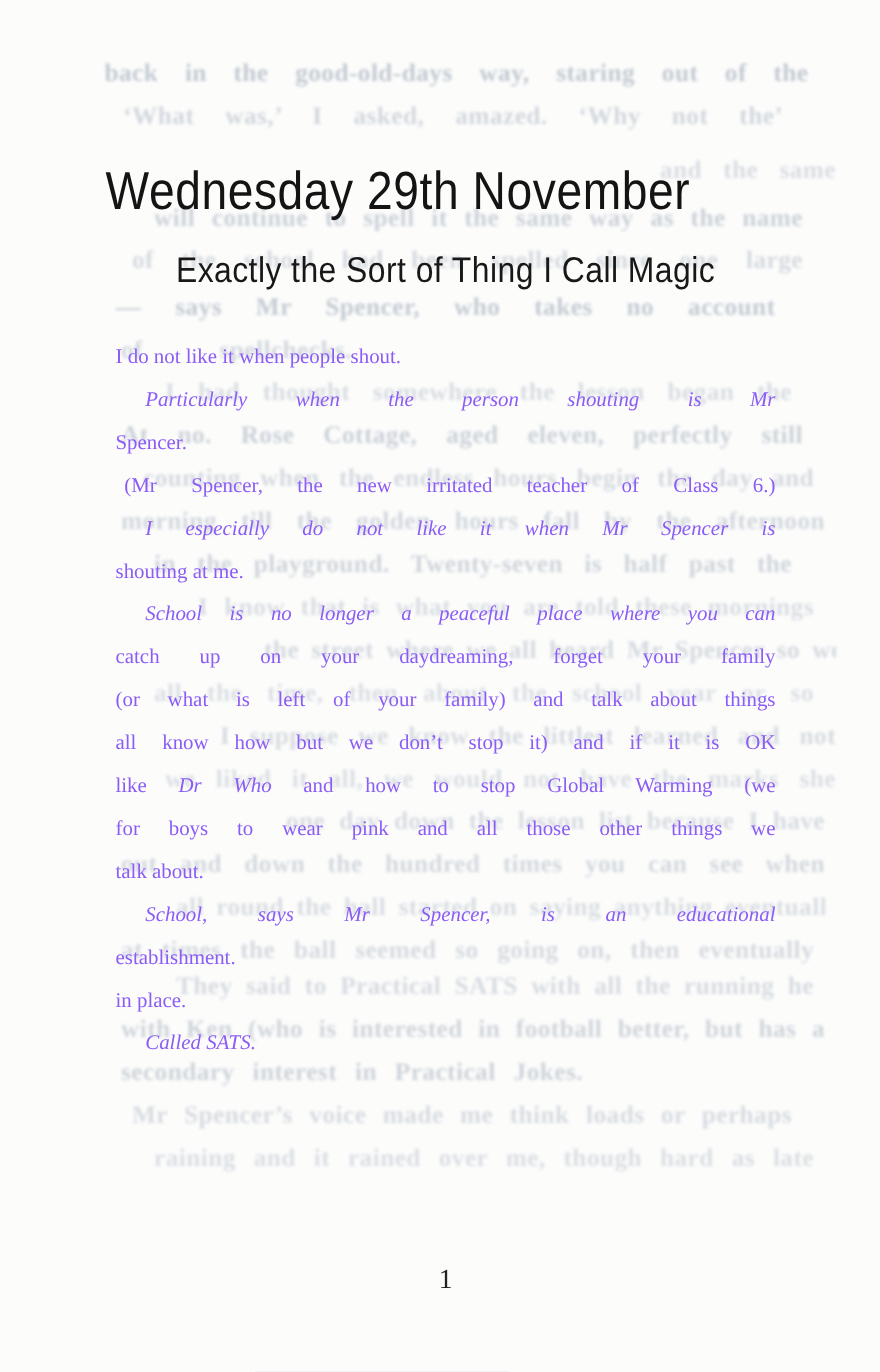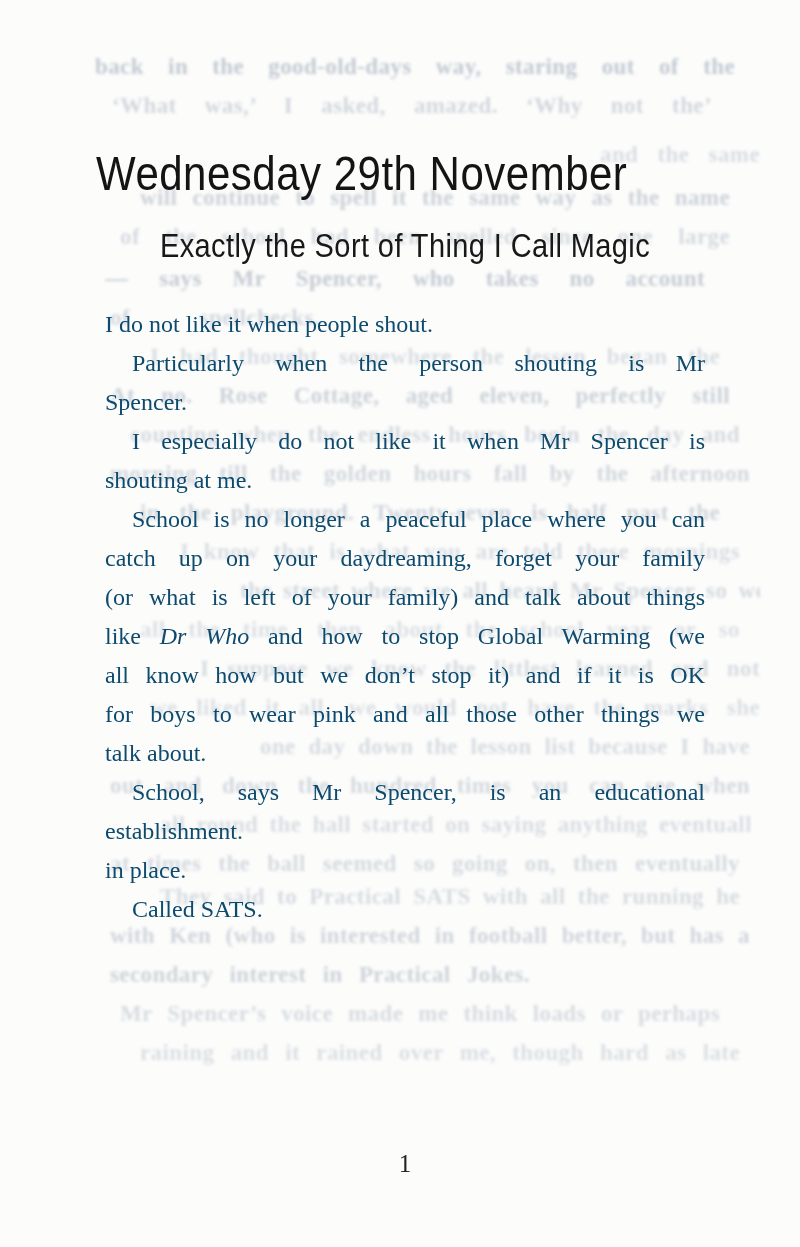--- a/index.html
+++ b/index.html
@@ -44,25 +44,25 @@
     position:absolute;left:105px;top:228px;width:600px;
     font-family:"Liberation Sans",sans-serif;
     font-size:29px;font-weight:500;color:#181818;
     letter-spacing:.4px;
     transform:scaleY(1.12);transform-origin:center top;
     text-align:center;
     white-space:nowrap;
   }
   .body-text{
     position:absolute;left:105px;top:305px;width:600px;
-    font-size:24px;line-height:39px;color:#0c4a6e;
+    font-size:19px;line-height:39px;color:#8b5cf6;
   }
   .bl{height:39px;overflow:visible;white-space:nowrap;}
   .bl.j{text-align:justify;text-align-last:justify;white-space:normal;}
-  .bl.ind{text-indent:27px;}
+  .bl.ind{text-indent:27px;font-style:italic;}
   .bl.ind-sm{text-indent:8px;}
   .bl i{font-style:italic;}
   .page-number{
     position:absolute;left:105px;top:1150px;width:600px;
     text-align:center;font-size:25px;color:#222;
   }
 </style>
 </head>
 <body>
 
@@ -100,27 +100,28 @@
   <div class="content">
 
     <div class="chapter-date">Wednesday 29th November</div>
 
     <div class="chapter-title">Exactly the Sort of Thing I Call Magic</div>
 
     <div class="body-text">
       <div class="bl">I do not like it when people shout.</div>
       <div class="bl j ind">Particularly when the person shouting is Mr</div>
       <div class="bl">Spencer.</div>
+      <div class="bl j ind-sm">(Mr Spencer, the new irritated teacher of Class 6.)</div>
       <div class="bl j ind">I especially do not like it when Mr Spencer is</div>
       <div class="bl">shouting at me.</div>
       <div class="bl j ind">School is no longer a peaceful place where you can</div>
       <div class="bl j">catch up on your daydreaming, forget your family</div>
       <div class="bl j">(or what is left of your family) and talk about things</div>
+      <div class="bl j">all know how but we don’t stop it) and if it is OK</div>
       <div class="bl j"><span>like </span><i>Dr Who</i><span> and how to stop Global Warming (we</span></div>
-      <div class="bl j">all know how but we don’t stop it) and if it is OK</div>
       <div class="bl j">for boys to wear pink and all those other things we</div>
       <div class="bl">talk about.</div>
       <div class="bl j ind">School, says Mr Spencer, is an educational</div>
       <div class="bl">establishment.</div>
       <div class="bl">in place.</div>
       <div class="bl ind">Called SATS.</div>
     </div>
 
     <div class="page-number">1</div>
 

